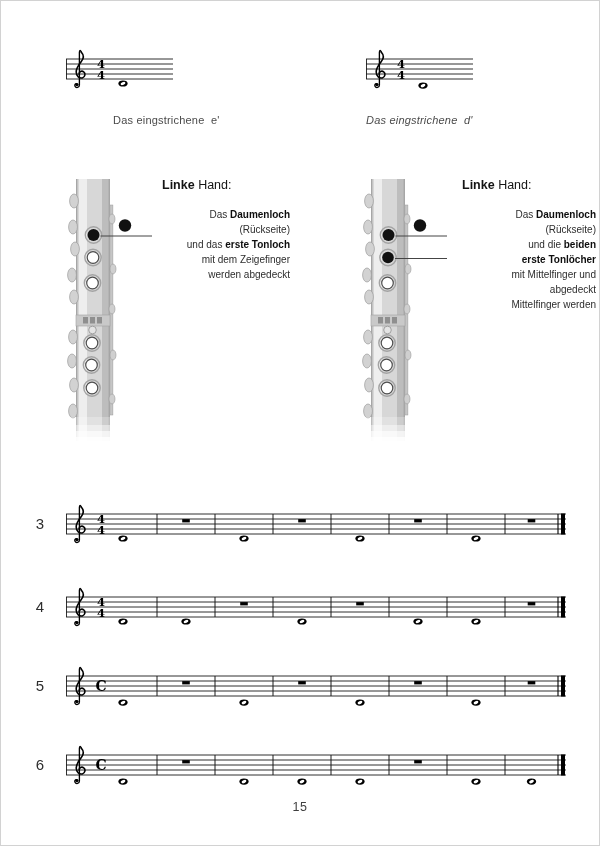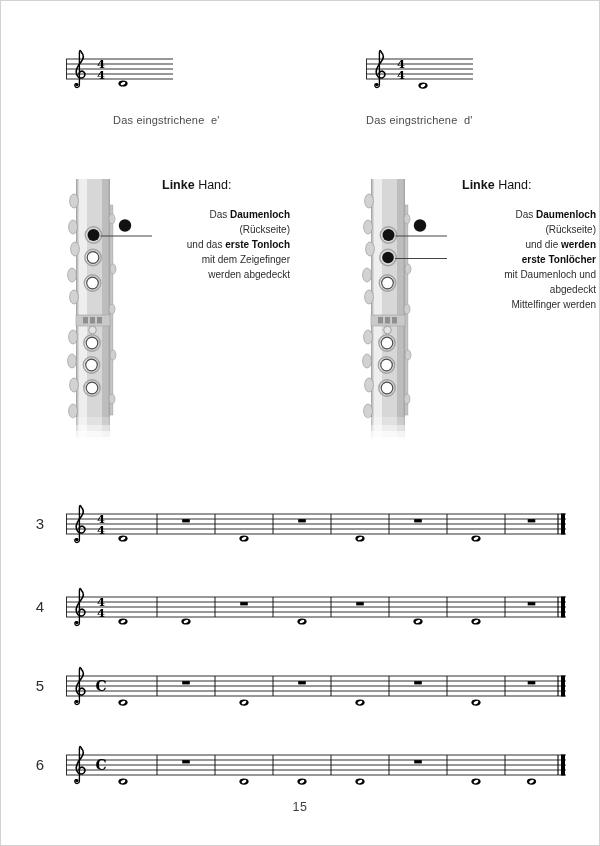--- a/index.html
+++ b/index.html
@@ -72,21 +72,21 @@
         </g>
         <g font-family="DejaVu Serif,serif" font-weight="bold" font-size="11.5" text-anchor="middle">
           <text x="35" y="27.3">4</text>
           <text x="35" y="37.6">4</text>
         </g>
         <g transform="translate(57,44.6)">
           <ellipse rx="4.6" ry="3.1" fill="#000"></ellipse>
           <ellipse rx="2.5" ry="1.5" fill="#fff" transform="rotate(-24)"></ellipse>
         </g>
       </svg></div>
-  <div class="example-label" style="left:365px;top:113px;">Das eingstrichene  d'</div>
+  <div class="example-label" style="left:365px;top:113px;font-style:italic;">Das eingstrichene  d'</div>
 
   <div class="staff-box" style="left:63px;top:178px;"><svg width="100" height="268" viewBox="0 0 100 268" xmlns="http://www.w3.org/2000/svg">
         <g>
           <rect x="12" y="0" width="34" height="262" fill="#d7d7d7"></rect>
           <rect x="15" y="0" width="8" height="262" fill="#eeeeee"></rect>
           <rect x="38" y="0" width="7" height="262" fill="#bdbdbd"></rect>
           <rect x="12" y="0" width="1.4" height="262" fill="#a6a6a6"></rect>
           <rect x="44.6" y="0" width="1.4" height="262" fill="#a6a6a6"></rect>
           <ellipse cx="10" cy="22" rx="4.4" ry="7" fill="#d2d2d2" stroke="#9c9c9c" stroke-width="0.7"></ellipse>
           <ellipse cx="9" cy="48" rx="4.4" ry="7" fill="#d2d2d2" stroke="#9c9c9c" stroke-width="0.7"></ellipse>
@@ -187,23 +187,23 @@
         <rect x="0" y="246" width="100" height="22" fill="#fff" opacity="0.45"></rect>
         <rect x="0" y="252" width="100" height="16" fill="#fff" opacity="0.62"></rect>
         <rect x="0" y="258" width="100" height="10" fill="#fff" opacity="0.8"></rect>
         <rect x="0" y="263" width="100" height="5" fill="#fff" opacity="0.95"></rect>
       </svg></div>
   <div class="finger-text" style="left:455px;top:177px;width:140px;">
     <div class="finger-heading"><span class="bseg">Linke</span><span class="rseg"> Hand:</span></div>
     <div>
         <div class="tline"><span class="rseg">Das </span><span class="bseg">Daumenloch</span></div>
         <div class="tline"><span class="rseg">(Rückseite)</span></div>
-        <div class="tline"><span class="rseg">und die </span><span class="bseg">werden</span></div>
+        <div class="tline"><span class="rseg">und die </span><span class="bseg">beiden</span></div>
         <div class="tline"><span class="bseg">erste Tonlöcher</span></div>
-        <div class="tline"><span class="rseg">mit Daumenloch und</span></div>
+        <div class="tline"><span class="rseg">mit Mittelfinger und</span></div>
         <div class="tline"><span class="rseg">abgedeckt</span></div>
         <div class="tline"><span class="rseg">Mittelfinger werden</span></div>
       </div>
   </div>
 
   <div class="ex-number" style="top:514px;">3</div>
   <div class="staff-box" style="left:65px;top:495px;"><svg width="505" height="56" viewBox="0 0 505 56" xmlns="http://www.w3.org/2000/svg">
         <g stroke="#1a1a1a" stroke-width="0.9">
           <line x1="0" y1="18" x2="500" y2="18"></line>
           <line x1="0" y1="23" x2="500" y2="23"></line>

